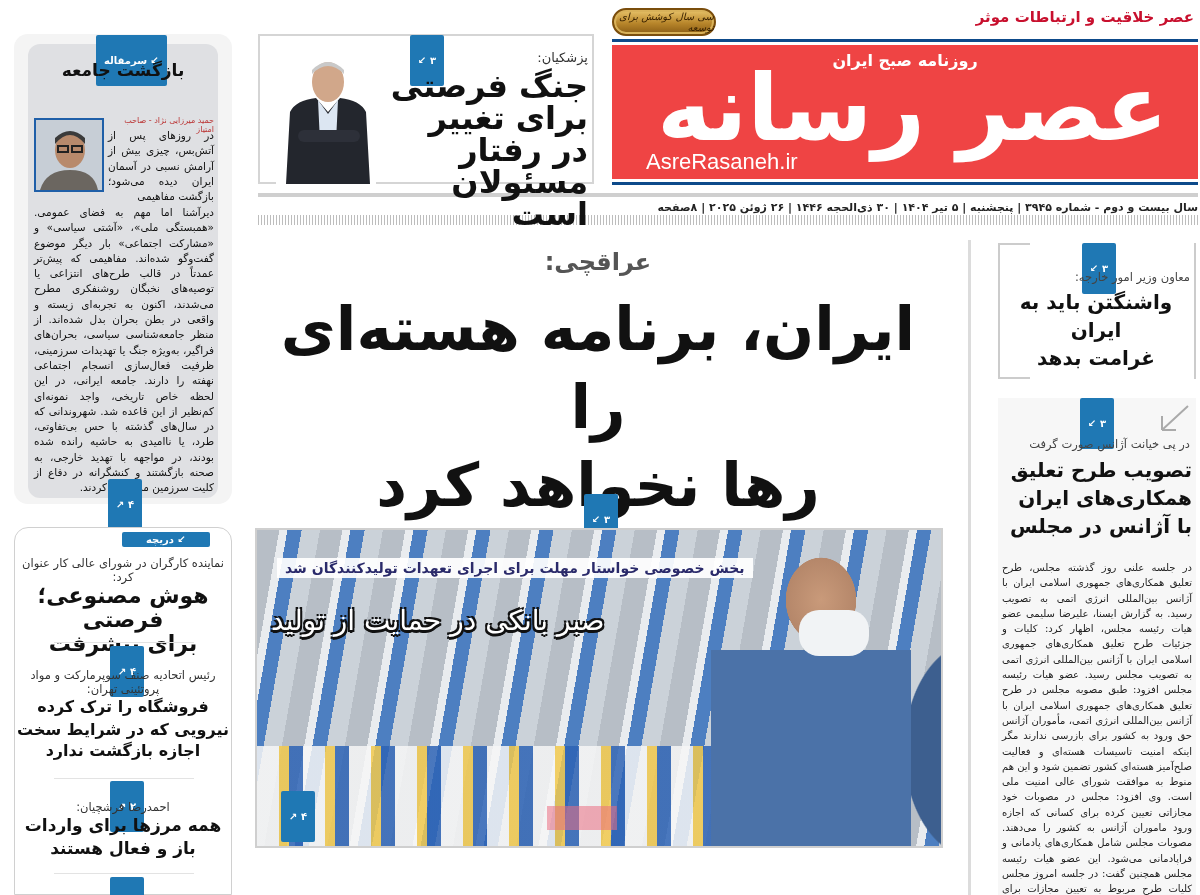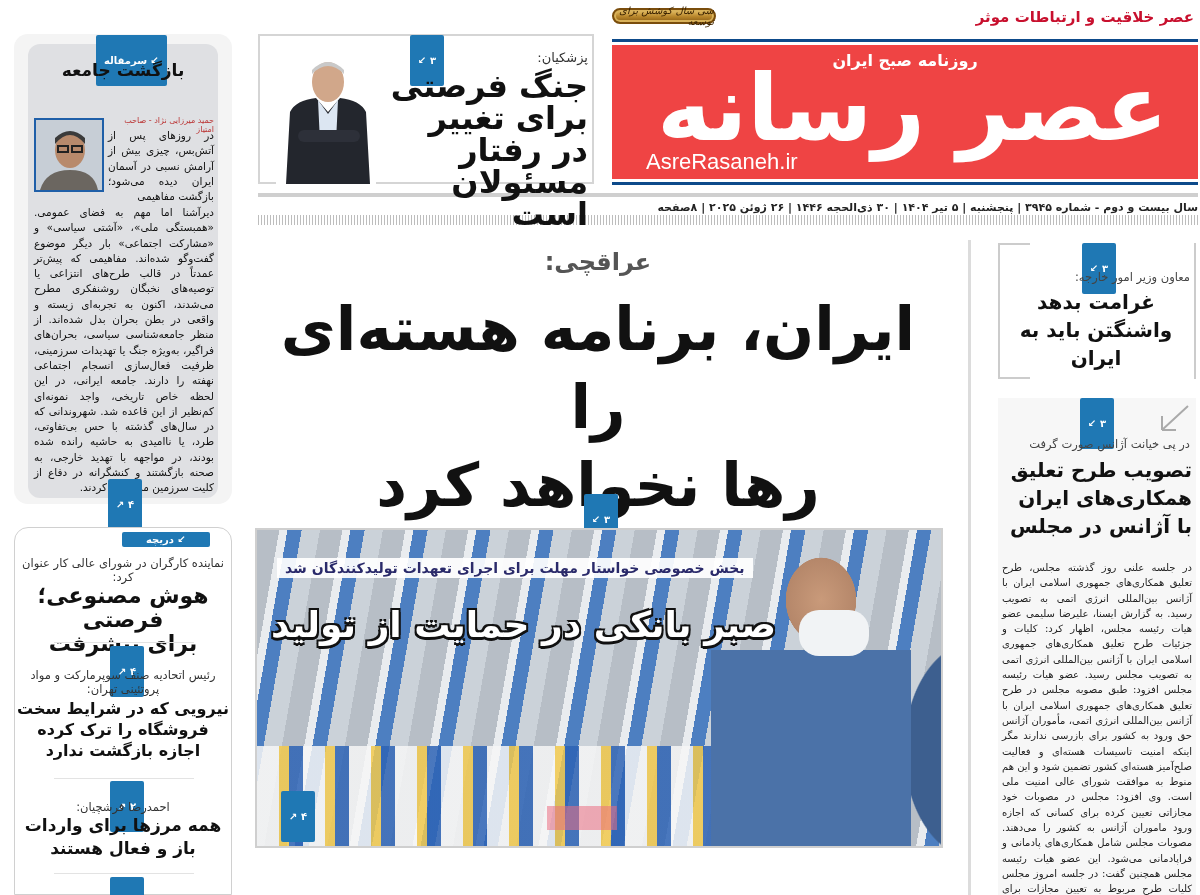--- a/index.html
+++ b/index.html
@@ -3,21 +3,21 @@
 <meta charset="utf-8">
 <style>
   * { box-sizing: border-box; margin: 0; padding: 0; }
   html, body { width: 1200px; height: 895px; overflow: hidden; background: #ffffff; }
   body { position: relative; font-family: "DejaVu Sans", sans-serif; color: #111; direction: rtl; }
 
   .abs { position: absolute; }
 
   
   .slogan { right: 6px; top: 8px; color: #c8102e; font-weight: bold; font-size: 15px; }
-  .gold-badge { left: 612px; top: 8px; width: 104px; height: 16px; border-radius: 14px;
+  .gold-badge { left: 612px; top: 8px; width: 104px; height: 28px; border-radius: 14px;
     background: linear-gradient(180deg,#e9c46a 0%,#b8862b 55%,#8a5c14 100%);
     border: 2px solid #7a4d0c; box-shadow: 0 0 0 2px #d9b25a inset;
     color: #3b2300; font-size: 10px; font-style: italic; display:flex; align-items:center; justify-content:center; }
   .mast-line-top { left: 612px; top: 39px; width: 586px; height: 3px; background: #0d4a8a; }
   .mast-box { left: 612px; top: 45px; width: 586px; height: 134px; background: #ef4444; overflow: hidden; }
   .mast-line-bottom { left: 612px; top: 182px; width: 586px; height: 3px; background: #0d4a8a; }
   .mast-sub { position:absolute; top: 6px; left: 0; right: 0; text-align: center; color: #fff; font-size: 16px; font-weight: bold; }
   .mast-title { position:absolute; top: 18px; right: 30px; color: #fff; font-size: 92px; font-weight: bold; letter-spacing: 4px; line-height: 1; }
   .mast-url { position:absolute; left: 34px; bottom: 4px; color: #fff; font-size: 22px; direction: ltr; font-family: "Liberation Sans", sans-serif; }
 
@@ -67,21 +67,21 @@
       repeating-linear-gradient(100deg, #b7bec6 0 22px, #e9ecef 22px 30px, #4d7fc1 30px 44px, #cbd2d9 44px 62px),
       linear-gradient(180deg,#dfe3e6,#b6bcc3); }
   .photo-person { position:absolute; right: 30px; top: -10px; width: 200px; height: 380px;
     background: radial-gradient(ellipse 50px 60px at 110px 80px,#c99a7a 0%,#b5876a 70%,transparent 71%),
                 linear-gradient(180deg, transparent 0 130px, #4b72a8 130px 380px);
     border-radius: 80px 80px 0 0; }
   .photo-mask { position:absolute; right: 72px; top: 80px; width: 70px; height: 46px; background: #f1f3f5; border-radius: 20px; }
   .photo-bottles { position:absolute; left: 0; bottom: 0; width: 500px; height: 100px;
     background: repeating-linear-gradient(90deg,#f6f6f6 0 22px,#f2c94c 22px 32px,#2d63b5 32px 46px); opacity: .85; }
   .sub-banner { position:absolute; left: 20px; top: 28px; background: rgba(255,255,255,.92); color: #2a2a6a; font-size: 14px; font-weight: bold; padding: 2px 8px; }
-  .big-overlay { position:absolute; left: 14px; top: 74px; color: #fff; font-size: 36px; font-weight: bold;
+  .big-overlay { position:absolute; left: 14px; top: 74px; color: #fff; font-size: 28px; font-weight: normal;
     text-shadow: -2px -2px 0 #111, 2px -2px 0 #111, -2px 2px 0 #111, 2px 2px 0 #111, 0 3px 0 #111; }
   .photo-ref { position:absolute; left: 24px; bottom: 4px; }
   .photo-logo { position:absolute; left: 290px; bottom: 16px; width: 70px; height: 24px; background: rgba(235,110,130,.55); }
 
   .divider-v { left: 968px; top: 240px; width: 3px; height: 655px; background: #dcdcdc; }
 
   
   .r-box1 { left: 998px; top: 243px; width: 198px; height: 136px; border-left: 2px solid #ccc; border-right: 2px solid #ccc; }
   .r-box1:before, .r-box1:after { content:""; position:absolute; left:0; width: 30px; height: 2px; background:#ccc; }
   .r-box1:before { top: 0; } .r-box1:after { bottom: 0; }
@@ -155,22 +155,22 @@
   <div class="kicker">نماینده کارگران در شورای عالی کار عنوان کرد:</div>
   <div class="head">هوش مصنوعی؛ فرصتی</div>
   <div class="head">برای پیشرفت</div>
 </div>
 <div class="sep" style="top:642px;"></div>
 <div class="abs" style="left:110px;top:646px;"><span class="tag"><span>۴</span> ↗</span></div>
 
 <div class="item" style="top:668px;">
   <div class="kicker">رئیس اتحادیه صنف سوپرمارکت و مواد</div>
   <div class="kicker">پروتئینی تهران:</div>
+  <div class="head" style="font-size:16px;line-height:21px;">فروشگاه را ترک کرده</div>
   <div class="head" style="font-size:16px;line-height:21px;margin-top:2px;">نیرویی که در شرایط سخت</div>
-  <div class="head" style="font-size:16px;line-height:21px;">فروشگاه را ترک کرده</div>
   <div class="head" style="font-size:16px;line-height:21px;">اجازه بازگشت ندارد</div>
 </div>
 <div class="sep" style="top:778px;"></div>
 <div class="abs" style="left:110px;top:781px;"><span class="tag"><span>۲</span> ↗</span></div>
 
 <div class="item" style="top:800px;">
   <div class="kicker">احمدرضا فرشچیان:</div>
   <div class="head" style="font-size:17px;line-height:23px;">همه مرزها برای واردات</div>
   <div class="head" style="font-size:17px;line-height:23px;">باز و فعال هستند</div>
 </div>
@@ -194,22 +194,22 @@
   <div class="big-overlay">صبر بانکی در حمایت از تولید</div>
   <div class="photo-ref"><span class="tag"><span>۴</span> ↗</span></div>
 </div>
 
 <div class="abs divider-v"></div>
 
 <div class="abs r-box1"></div>
 <div class="abs r1-tag"><span class="tag"><span>۳</span> ↙</span></div>
 <div class="abs r1-kicker">معاون وزیر امور خارجه:</div>
 <div class="abs r1-head">
+  <div>واشنگتن باید به ایران</div>
   <div>غرامت بدهد</div>
-  <div>واشنگتن باید به ایران</div>
 </div>
 
 <div class="abs r-strip"></div>
 <div class="abs r2-tag"><span class="tag"><span>۳</span> ↙</span></div>
 <svg class="abs r2-arrow" viewBox="0 0 32 28">
   <path d="M30 2 L4 26 M4 26 L4 12 M4 26 L18 26" stroke="#aaa" stroke-width="2" fill="none"></path>
 </svg>
 <div class="abs r2-kicker">در پی خیانت آژانس صورت گرفت</div>
 <div class="abs r2-head">
   <div>تصویب طرح تعلیق</div>

